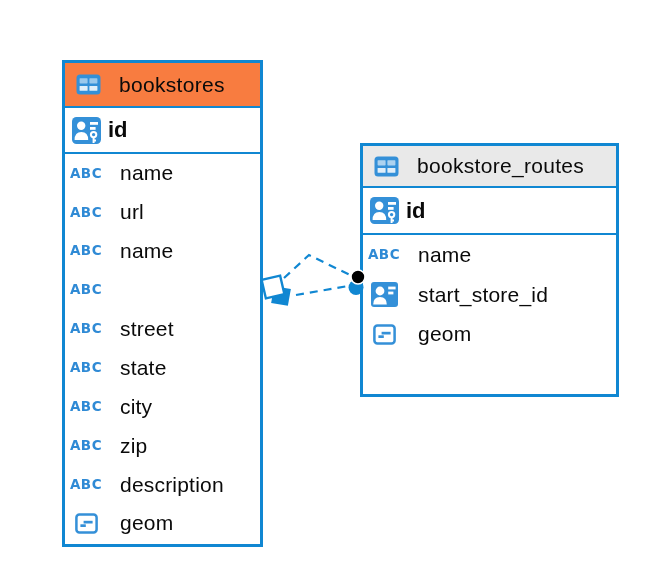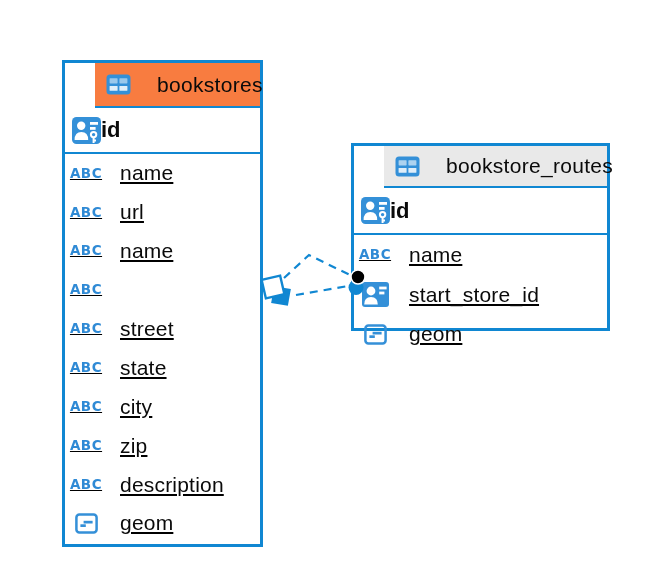--- a/index.html
+++ b/index.html
@@ -1,36 +1,36 @@
 <!DOCTYPE html>
 <html><head>
 <meta charset="utf-8">
 <style>
   html,body{margin:0;padding:0;background:#fff;}
   .canvas{position:relative;width:654px;height:570px;background:#fff;overflow:hidden;
           font-family:"Liberation Sans",sans-serif;color:#000;}
   .etable{position:absolute;background:#fff;border:3px solid #1087d2;box-sizing:border-box;}
-  .ehead{display:flex;align-items:center;gap:24px;padding-left:8px;
-         border-bottom:2px solid #1087d2;box-sizing:border-box;margin-left:30px;}
+  .ehead{display:flex;align-items:center;gap:16px;padding-left:8px;
+         border-bottom:2px solid #1087d2;box-sizing:border-box;}
   .ehead .title{font-size:21px;letter-spacing:.3px;color:#0a0a0a;white-space:nowrap;}
-  .pkrow{display:flex;align-items:center;padding-left:6px;
+  .pkrow{display:flex;align-items:center;gap:7px;padding-left:6px;
          border-bottom:2px solid #1087d2;box-sizing:border-box;}
   .pkrow .pklabel{font-size:22px;font-weight:bold;color:#0a0a0a;}
-  .cols{display:flex;flex-direction:column;text-decoration:underline;}
+  .cols{display:flex;flex-direction:column;}
   .crow{display:flex;align-items:center;gap:7px;padding-left:6px;box-sizing:border-box;}
   .crow .clabel{font-size:21px;letter-spacing:.2px;color:#0a0a0a;white-space:nowrap;margin-left:12px;}
   .icobox{width:30px;display:flex;justify-content:center;align-items:center;flex:0 0 30px;}
   .abc{font-family:"DejaVu Sans",sans-serif;font-weight:800;font-size:13.5px;
        color:#2f8ad5;letter-spacing:.5px;line-height:1;}
   
   #t-bookstores{left:62px;top:60px;width:201px;height:487px;}
   #t-bookstores .ehead{height:45px;background:#f87c40;}
   #t-bookstores .pkrow{height:46px;}
   #t-bookstores .crow{height:38.9px;}
-  #t-routes{left:351px;top:143px;width:259px;height:188px;}
+  #t-routes{left:360px;top:143px;width:259px;height:254px;}
   #t-routes .ehead{height:42px;background:#e9e9e9;}
   #t-routes .pkrow{height:47px;}
   #t-routes .crow{height:39.8px;}
   .connector{position:absolute;left:0;top:0;pointer-events:none;}
   .dashline{stroke:#1087d2;stroke-width:2.2;fill:none;stroke-dasharray:8 6;}
 </style>
 </head>
 <body>
 
 <div class="canvas">

